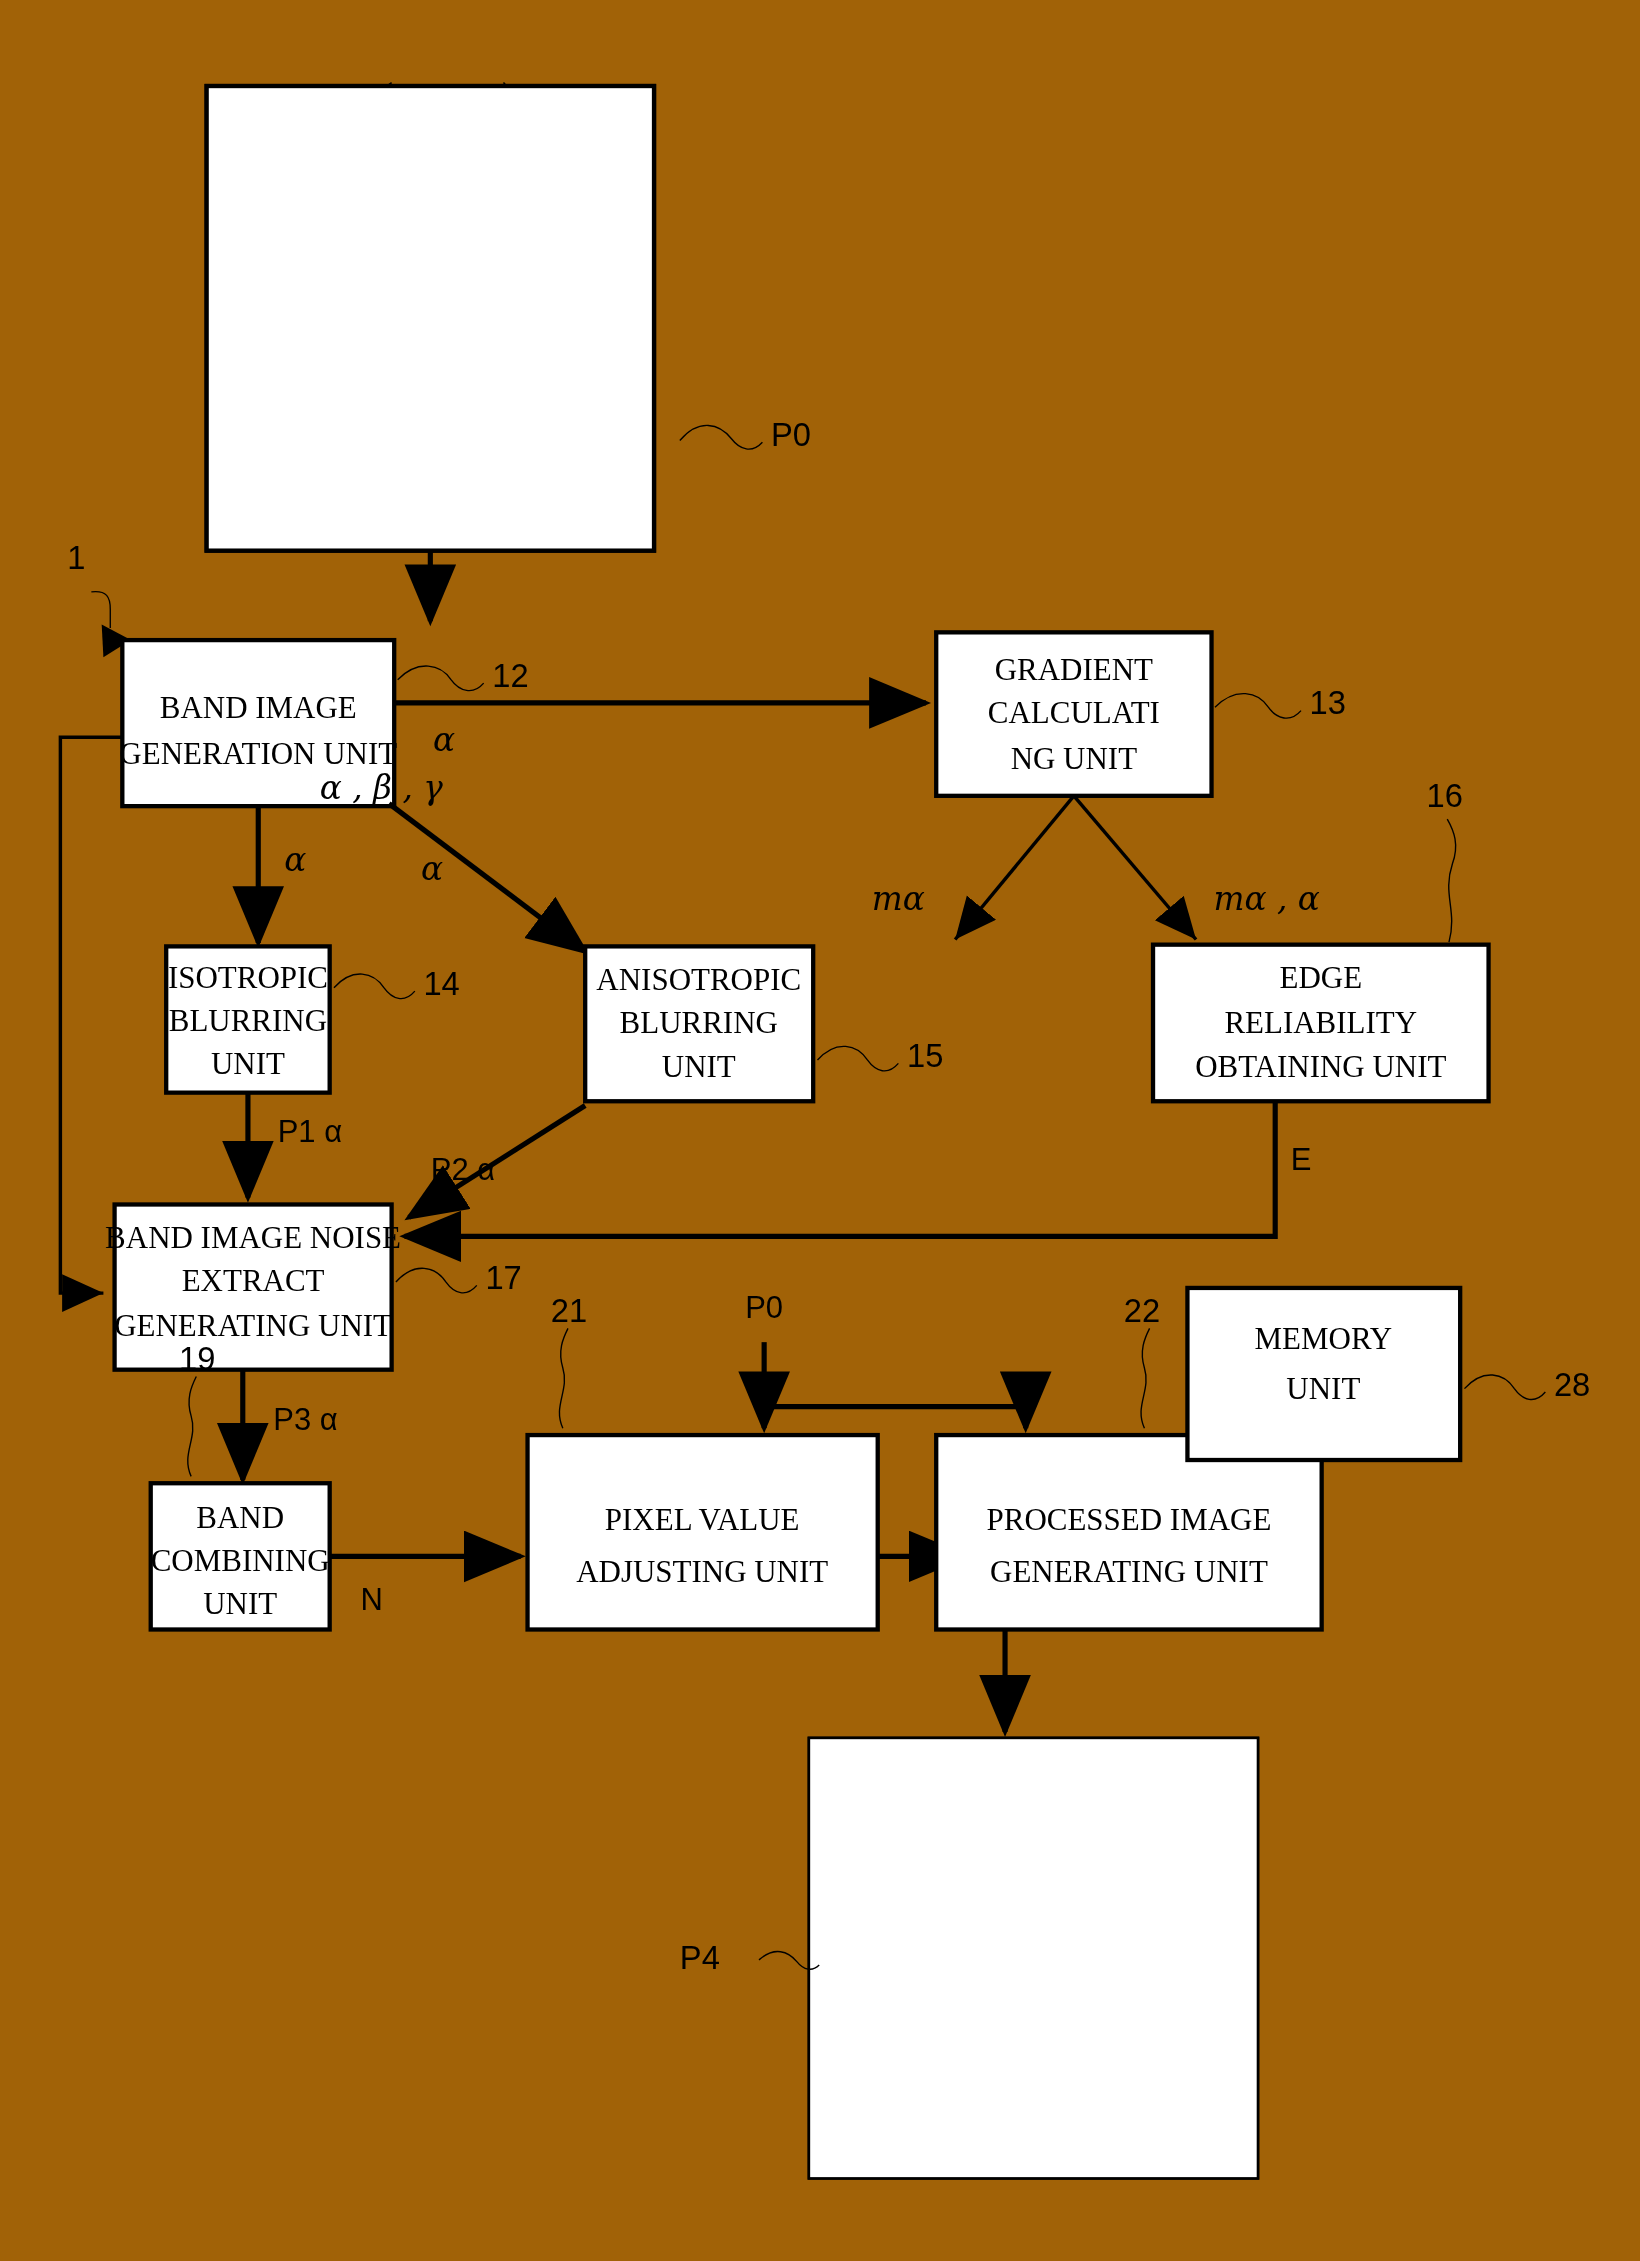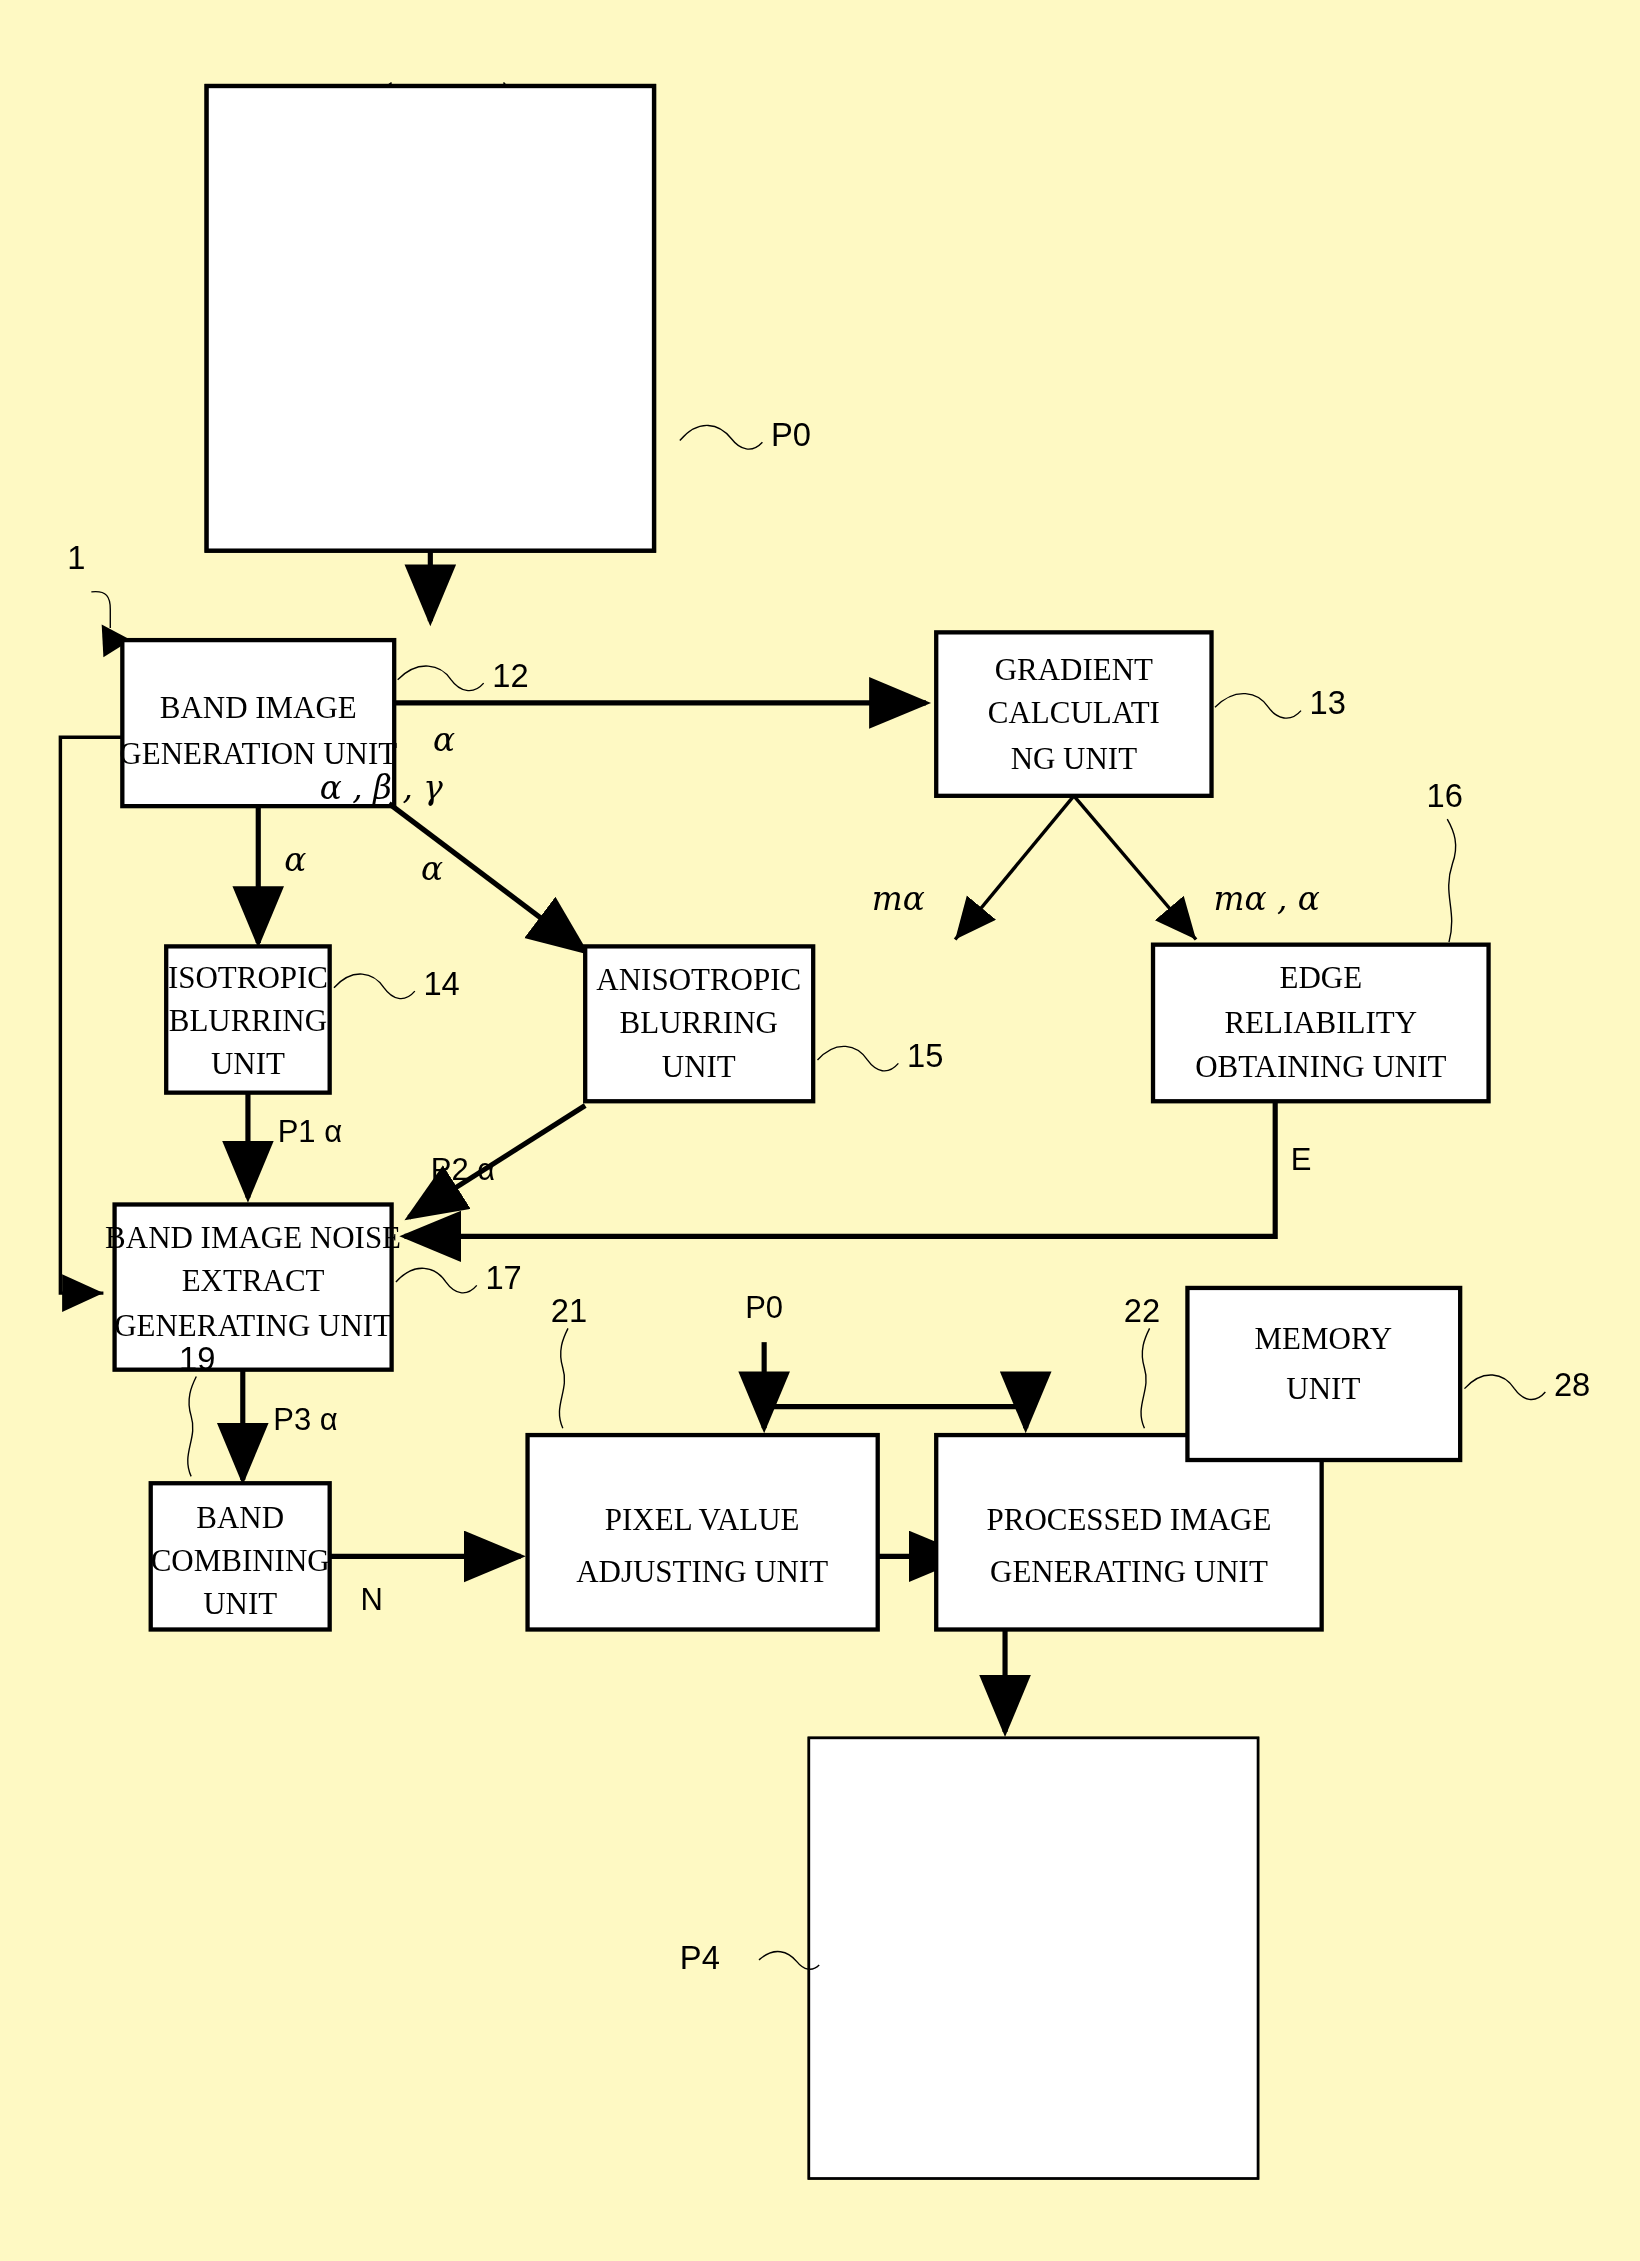--- a/index.html
+++ b/index.html
@@ -4,21 +4,21 @@
 <style>
   html, body {
     margin: 0;
     padding: 0;
     background: #ffffff;
   }
   #page {
     position: relative;
     width: 1641px;
     height: 2261px;
-    background: #fef9c3;
+    background: #a16207;
     font-family: "Liberation Serif", "DejaVu Serif", serif;
     overflow: hidden;
     text-align: center;
   }
   svg.diagram {
     position: absolute;
     top: 0;
     left: 0;
     width: 1641px;
     height: 2261px;

